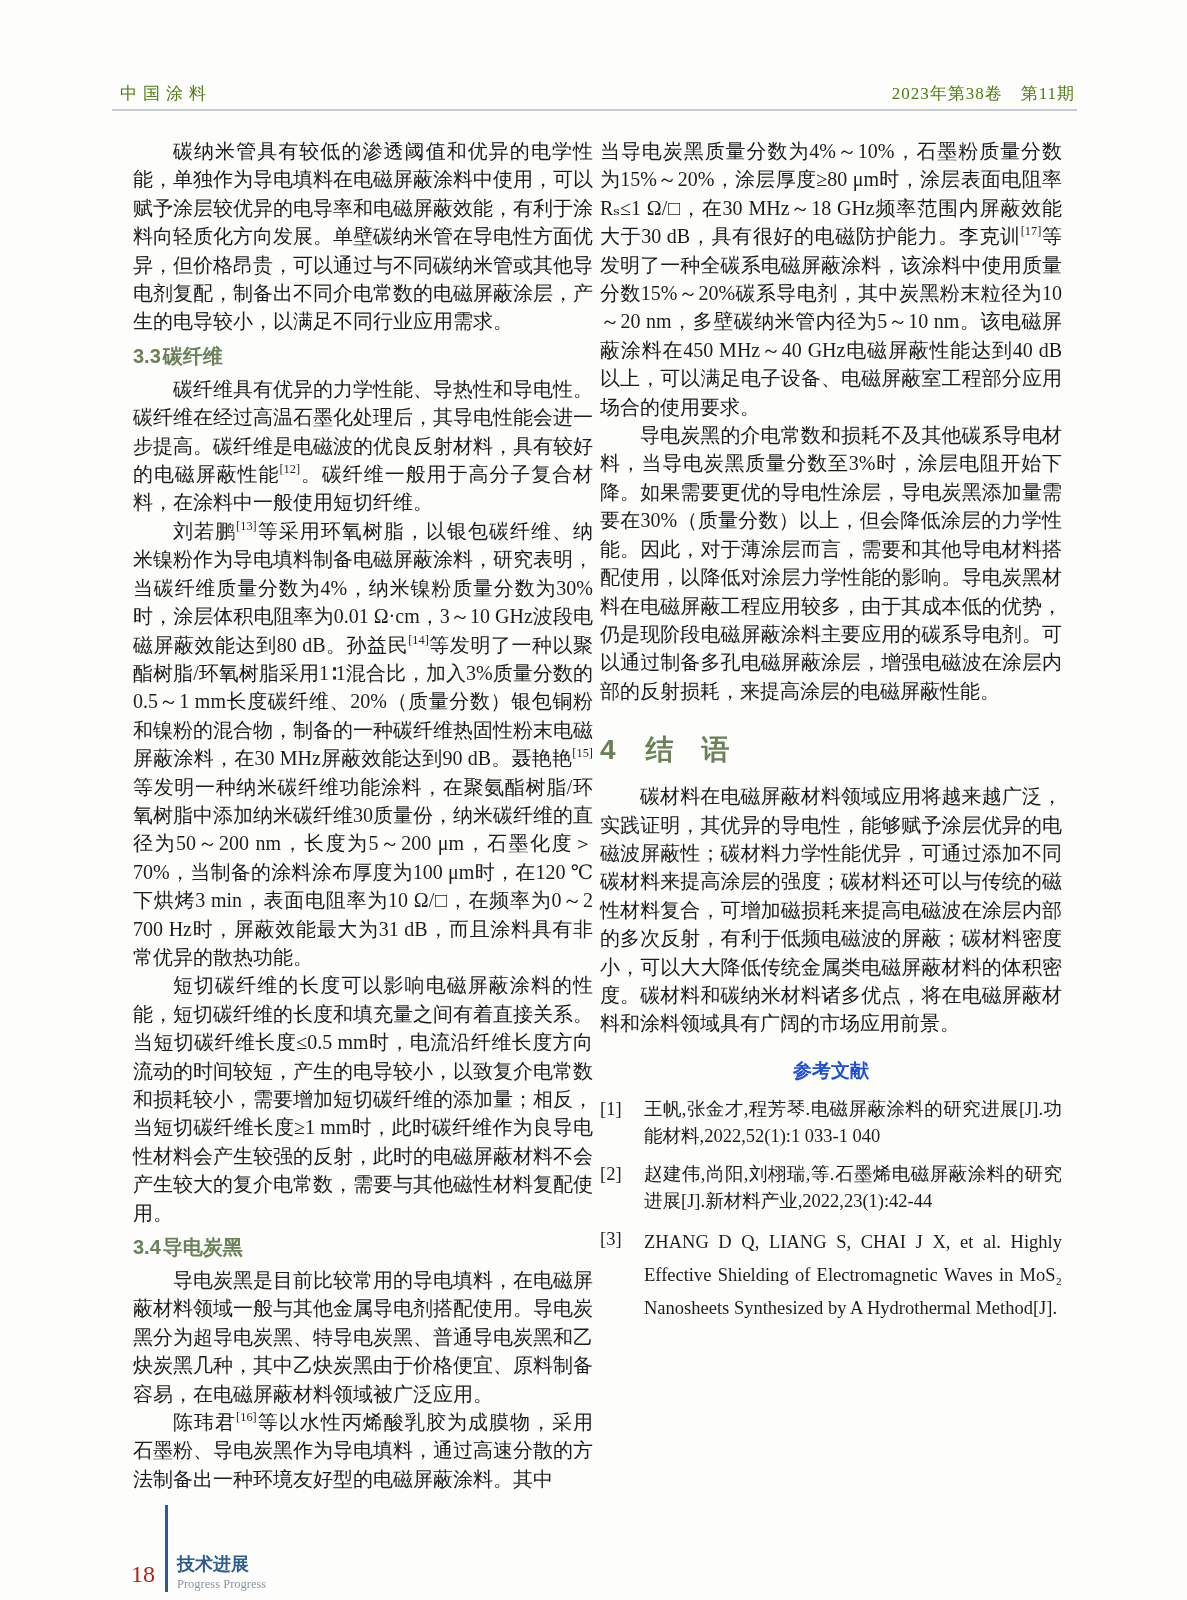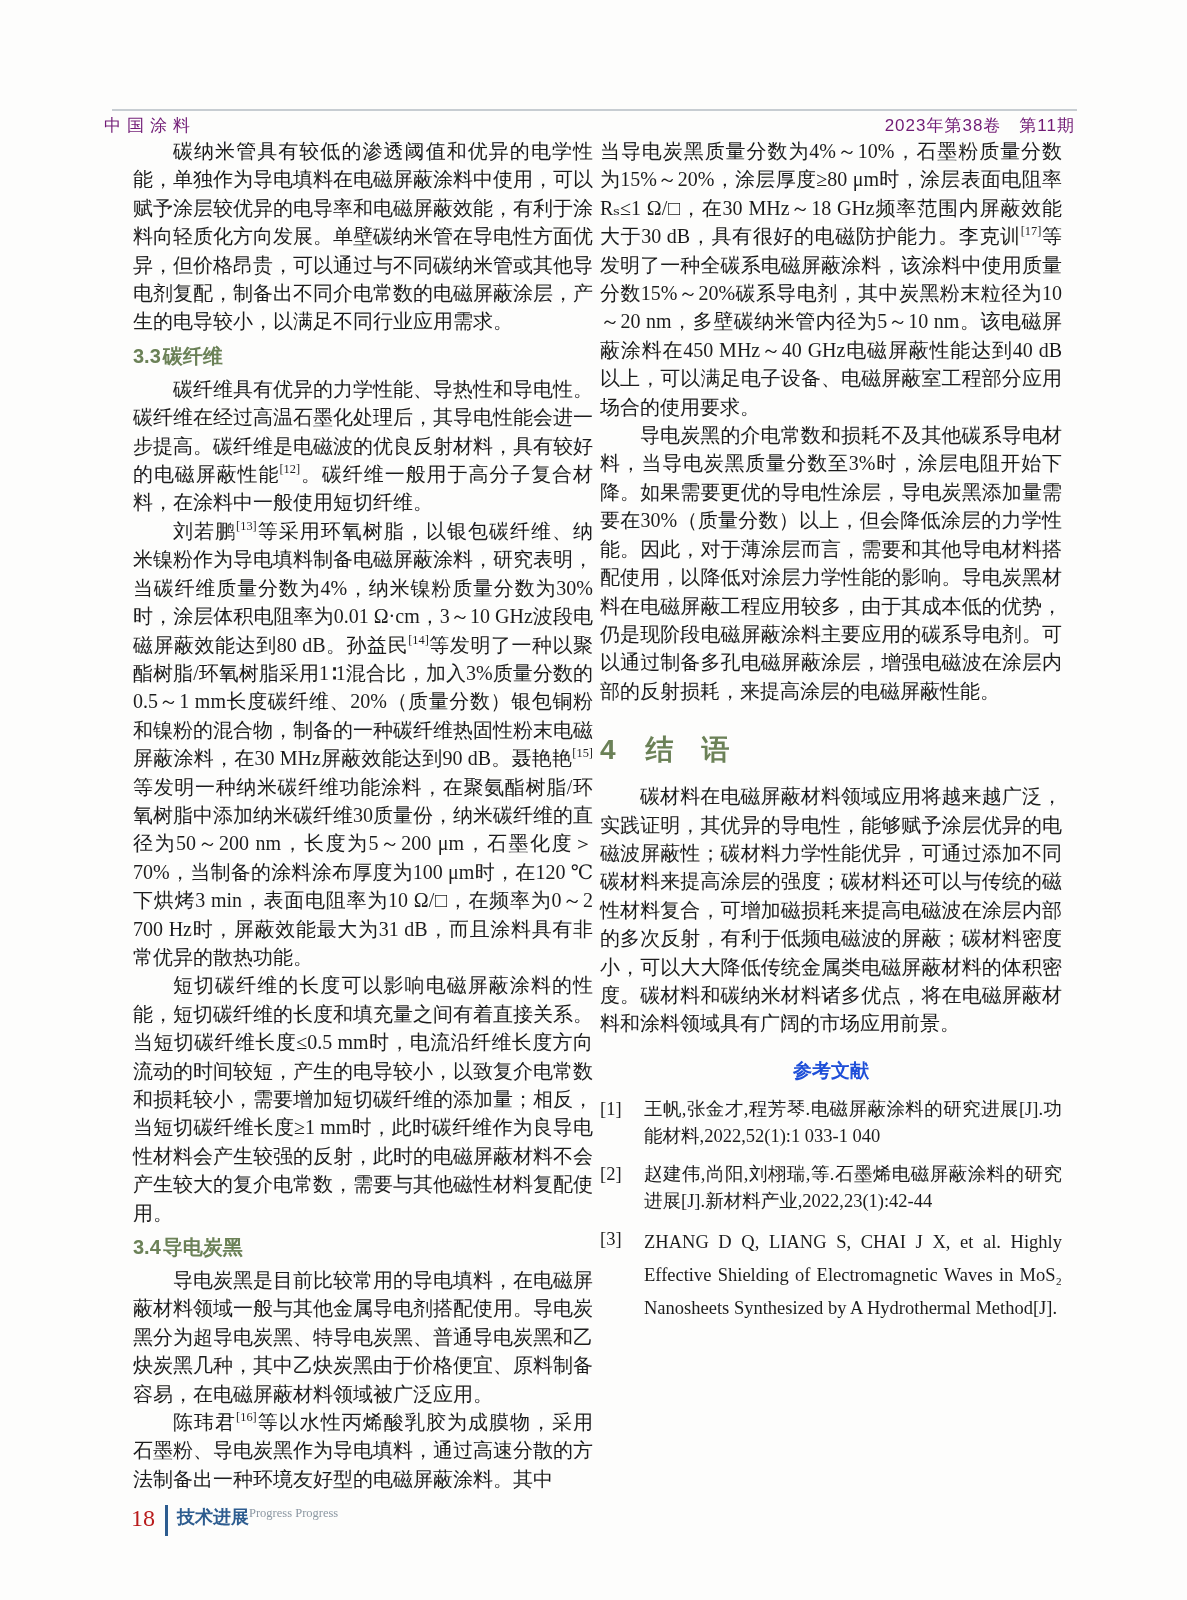--- a/index.html
+++ b/index.html
@@ -6,27 +6,27 @@
   .page{
     position:relative;
     width:1187px;height:1600px;
     background:#fdfdfc;
     overflow:hidden;
     font-family:"Liberation Serif","DejaVu Serif",serif;
     color:#1c1c1c;
   }
   
   .header{
-    position:absolute;left:104px;right:112px;top:82px;
+    position:absolute;left:120px;right:112px;top:82px;
     display:flex;justify-content:space-between;align-items:flex-end;
-    font-family:Liberation Sans, sans-serif;
-    color:#701a75;font-size:17px;
+    font-family:Liberation Serif, serif;
+    color:#4d7c0f;font-size:17px;
   }
   .journal{letter-spacing:6px;}
-  .issue{letter-spacing:1px;margin-top:32px;}
+  .issue{letter-spacing:1px;}
   .header-rule{
     position:absolute;left:112px;right:110px;top:109px;
     height:2px;background:#c7cdd2;
   }
   
   .col{position:absolute;top:137px;text-align:justify;}
   .col-left{left:133px;width:460px;}
   .col-right{left:600px;width:462px;}
   p.body{
     margin:0;font-size:20px;line-height:28.4px;
@@ -64,21 +64,21 @@
     position:absolute;left:131px;top:1505px;
     display:flex;align-items:stretch;
   }
   .page-num{
     align-self:flex-end;
     font-size:24px;color:#b91c1c;
     font-family:"Liberation Serif","DejaVu Serif",serif;
     padding-bottom:4px;margin-right:10px;
   }
   .footer-bar{width:3px;background:#2d5c8f;margin-right:9px;}
-  .footer-labels{display:flex;flex-direction:row;justify-content:flex-start;}
+  .footer-labels{display:flex;flex-direction:column;justify-content:flex-start;margin-top:47px;}
   .footer-cn{
     font-family:"Liberation Sans","DejaVu Sans",sans-serif;
     font-size:18px;font-weight:bold;color:#2d5c8f;line-height:24px;
   }
   .footer-en{
     font-family:"Liberation Serif","DejaVu Serif",serif;
     font-size:12.5px;color:#8b97a2;line-height:16px;
   }
 </style>
 </head>

